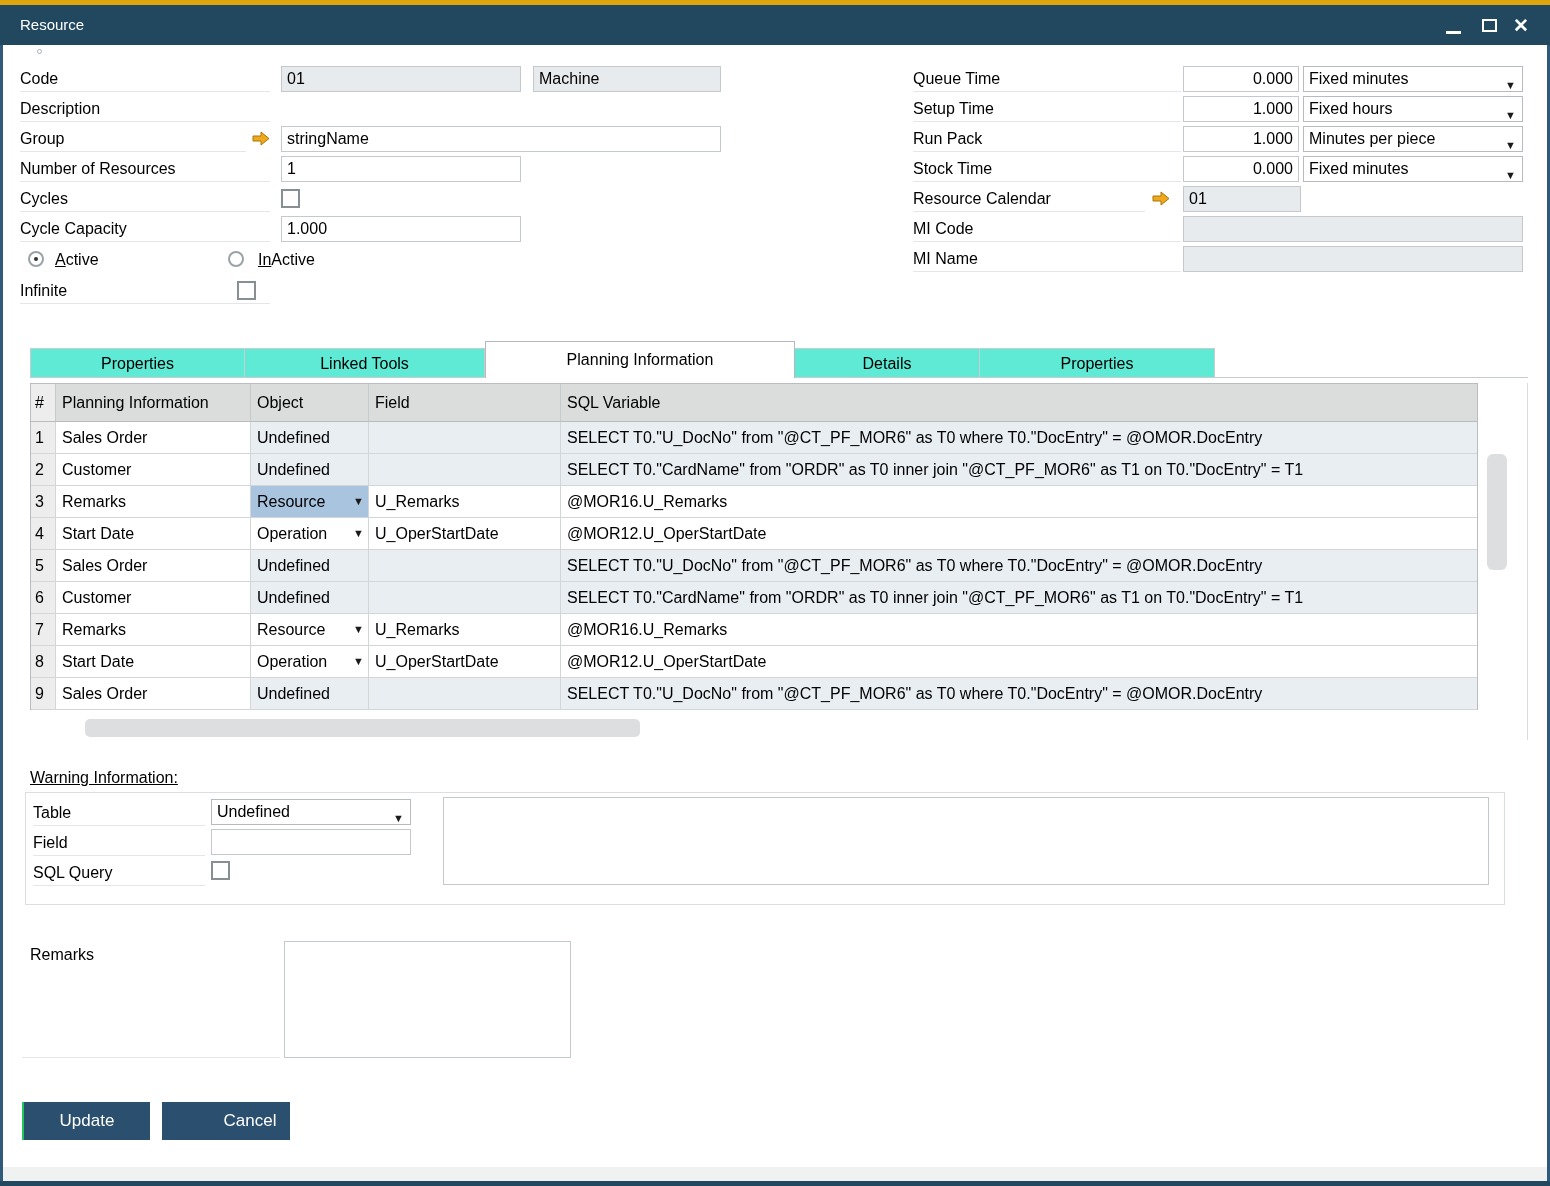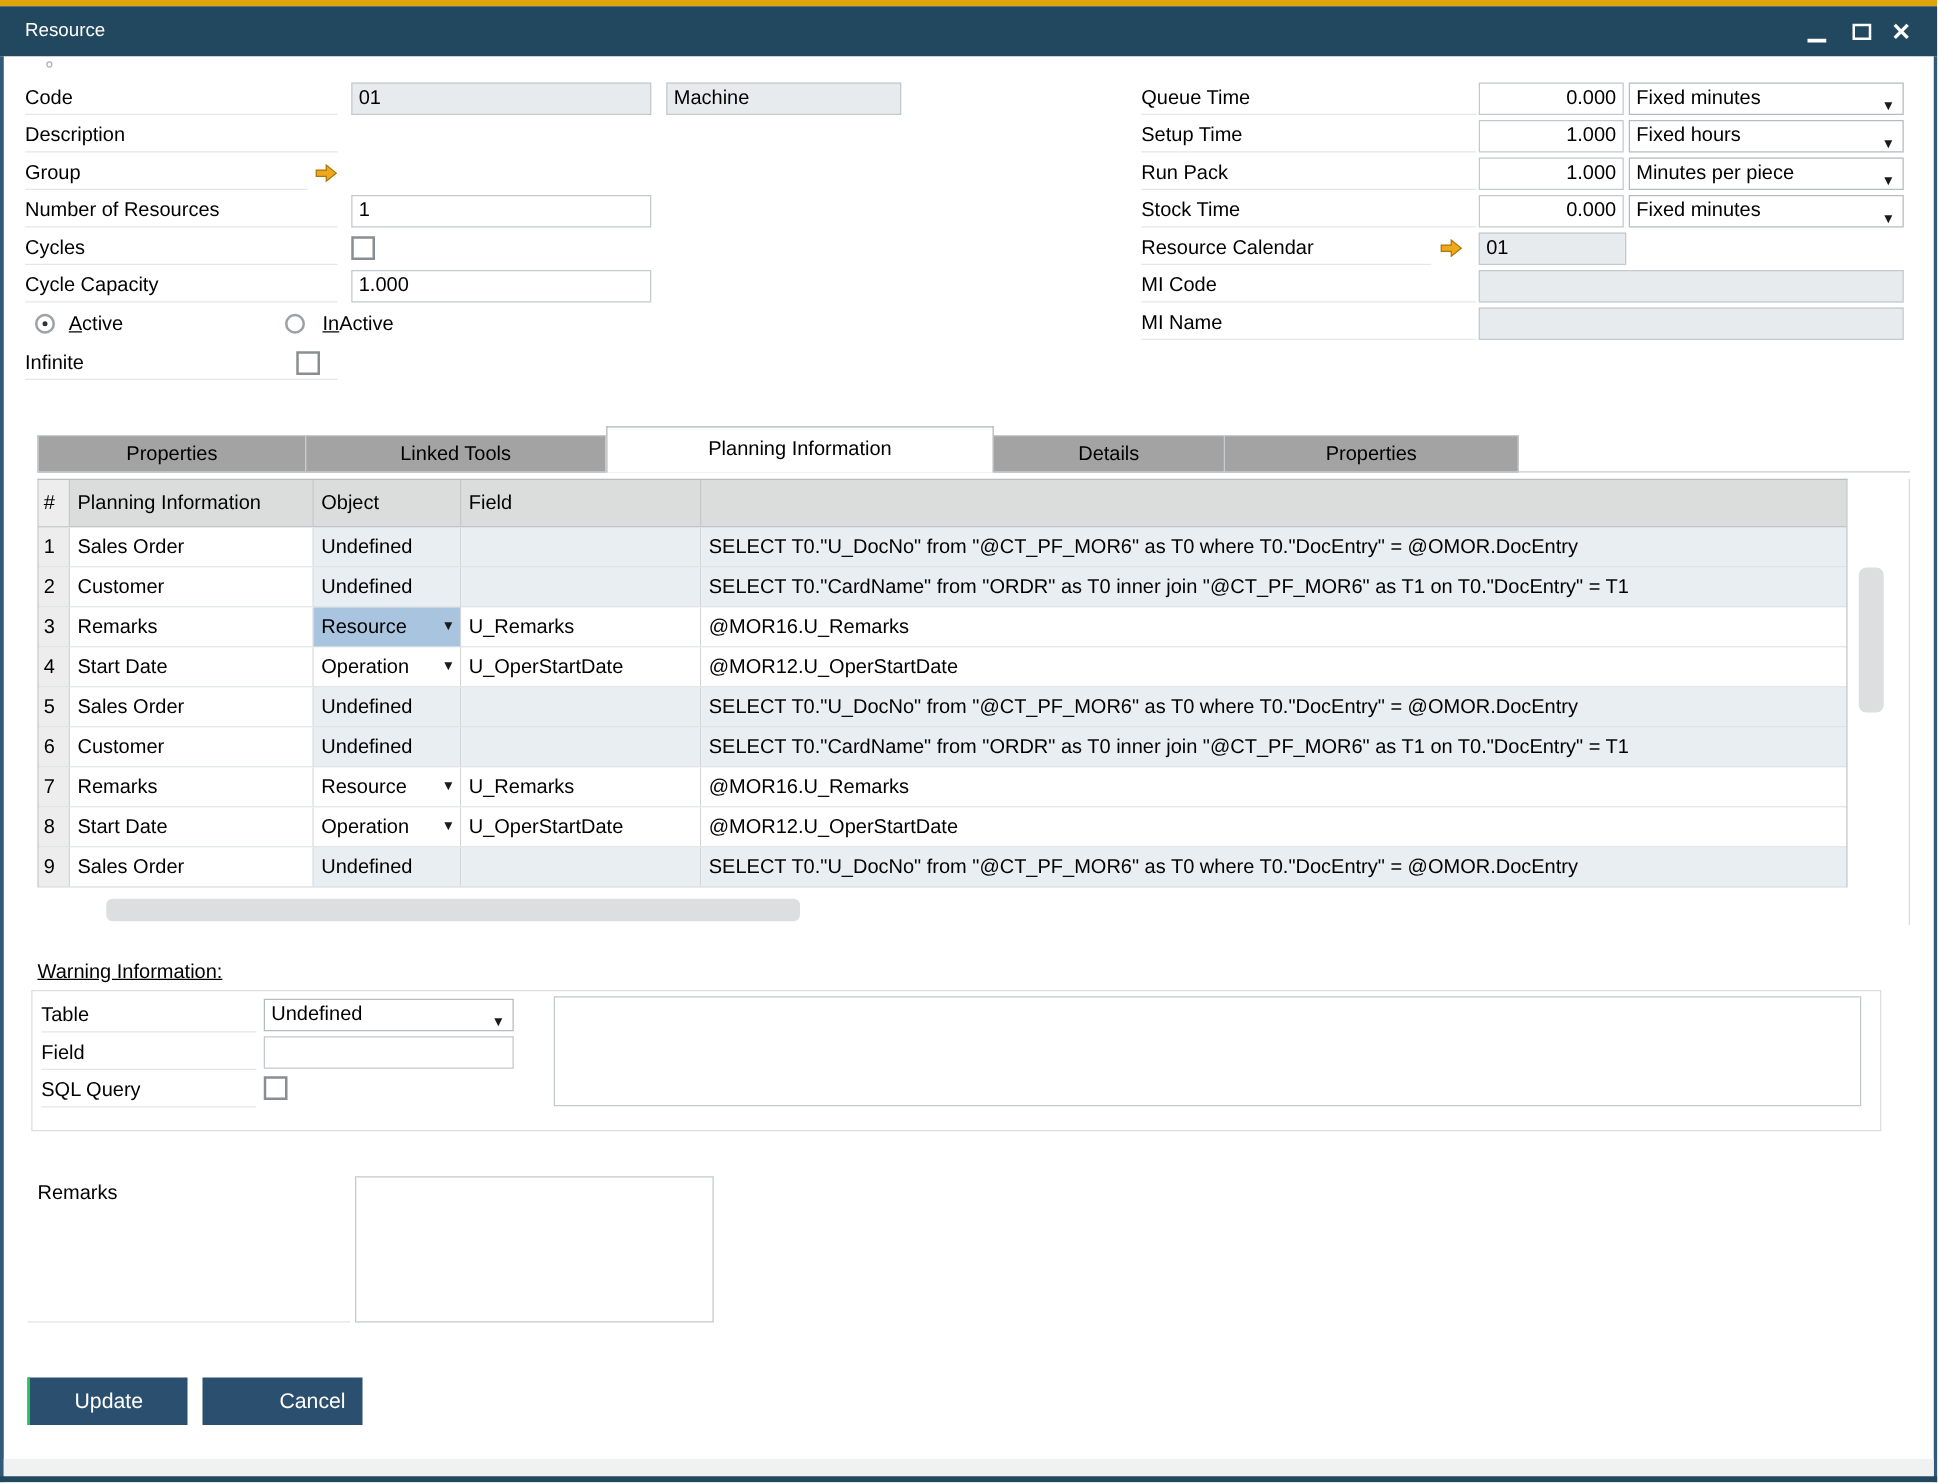--- a/index.html
+++ b/index.html
@@ -34,21 +34,21 @@
   .radio  { position:absolute; width:16px; height:16px; border:2px solid #9aa2a6; border-radius:50%; background:#fff; }
   .radio.on::after { content:""; position:absolute; left:4px; top:4px; width:4px; height:4px; border-radius:50%; background:#333; }
   .rlabel { position:absolute; height:22px; line-height:22px; font-size:16px; color:#000; white-space:nowrap; }
   .accel  { text-decoration:underline; }
   .link-arrow { position:absolute; width:19px; height:15px; }
 
   
   .tab-bar { position:absolute; left:30px; top:341px; height:37px; display:flex; align-items:flex-end; z-index:2; }
   .panel-top-line { position:absolute; left:30px; top:377px; width:1498px; height:1px; background:#c6cccf; z-index:1; }
   .tab { height:30px; line-height:29px; text-align:center; font-size:16px; color:#000;
-         background:#a3a3a3; border:1px solid #c6cccf; border-left-width:0; }
+         background:#5eead4; border:1px solid #c6cccf; border-left-width:0; }
   .tab:first-child { border-left-width:1px; }
   .tab.active { height:37px; line-height:35px; background:#ffffff; border:1px solid #b2b8bb; border-bottom:none; }
 
   
   .ptable { position:absolute; left:30px; top:383px; width:1448px; border:1px solid #b9bdc0; border-bottom:none; z-index:2; background:#fff; }
   .thead  { display:flex; height:38px; background:#dbdddd; border-bottom:1px solid #b9bdc0; }
   .hcell  { line-height:37px; font-size:16px; padding-left:6px; border-right:1px solid #c6cacc; white-space:nowrap; overflow:hidden; }
   .trow   { display:flex; height:32px; border-bottom:1px solid #d2d6d8; }
   .tcell  { line-height:31px; font-size:16px; padding-left:6px; border-right:1px solid #d2d6d8; white-space:nowrap; overflow:hidden; background:#fff; position:relative; }
   .c-num  { width:25px; background:#ededed !important; padding-left:4px; }
@@ -106,20 +106,21 @@
   <div class="flabel" style="left:20px; top:66px; width:250px;">Code</div>
   <div class="inp ro" style="left:281px; top:66px; width:240px;">01</div>
   <div class="inp ro" style="left:533px; top:66px; width:188px;">Machine</div>
 
   <div class="flabel" style="left:20px; top:96px; width:250px;">Description</div>
 
   <div class="flabel" style="left:20px; top:126px; width:226px;">Group</div>
   <svg class="link-arrow" style="left:251px; top:131px;" viewBox="0 0 19 15">
     <polygon points="2,5 10,5 10,1 18,7.5 10,14 10,10 2,10" fill="#efa71c" stroke="#a97708" stroke-width="1"></polygon>
   </svg>
+  <div class="inp" style="left:281px; top:126px; width:440px;">stringName</div>
 
   <div class="flabel" style="left:20px; top:156px; width:250px;">Number of Resources</div>
   <div class="inp" style="left:281px; top:156px; width:240px;">1</div>
 
   <div class="flabel" style="left:20px; top:186px; width:250px;">Cycles</div>
   <div class="cbox" style="left:281px; top:189px;"></div>
 
   <div class="flabel" style="left:20px; top:216px; width:250px;">Cycle Capacity</div>
   <div class="inp" style="left:281px; top:216px; width:240px;">1.000</div>
 
@@ -167,20 +168,21 @@
       <div class="tab" style="width: 185px;">Details</div>
       <div class="tab" style="width: 235px;">Properties</div>
     </div>
 
   <div class="ptable">
     <div class="thead">
         <div class="hcell c-num">#</div>
         <div class="hcell c-info">Planning Information</div>
         <div class="hcell c-obj">Object</div>
         <div class="hcell c-field">Field</div>
+        <div class="hcell c-sql">SQL Variable</div>
       </div>
     <div>
         <div class="trow">
           <div class="tcell c-num">1</div>
           <div class="tcell c-info">Sales Order</div>
           <div class="tcell c-obj tint">Undefined</div>
           <div class="tcell c-field tint"></div>
           <div class="tcell c-sql tint">SELECT T0."U_DocNo" from "@CT_PF_MOR6" as T0  where T0."DocEntry" = @OMOR.DocEntry</div>
         </div>
         <div class="trow">

